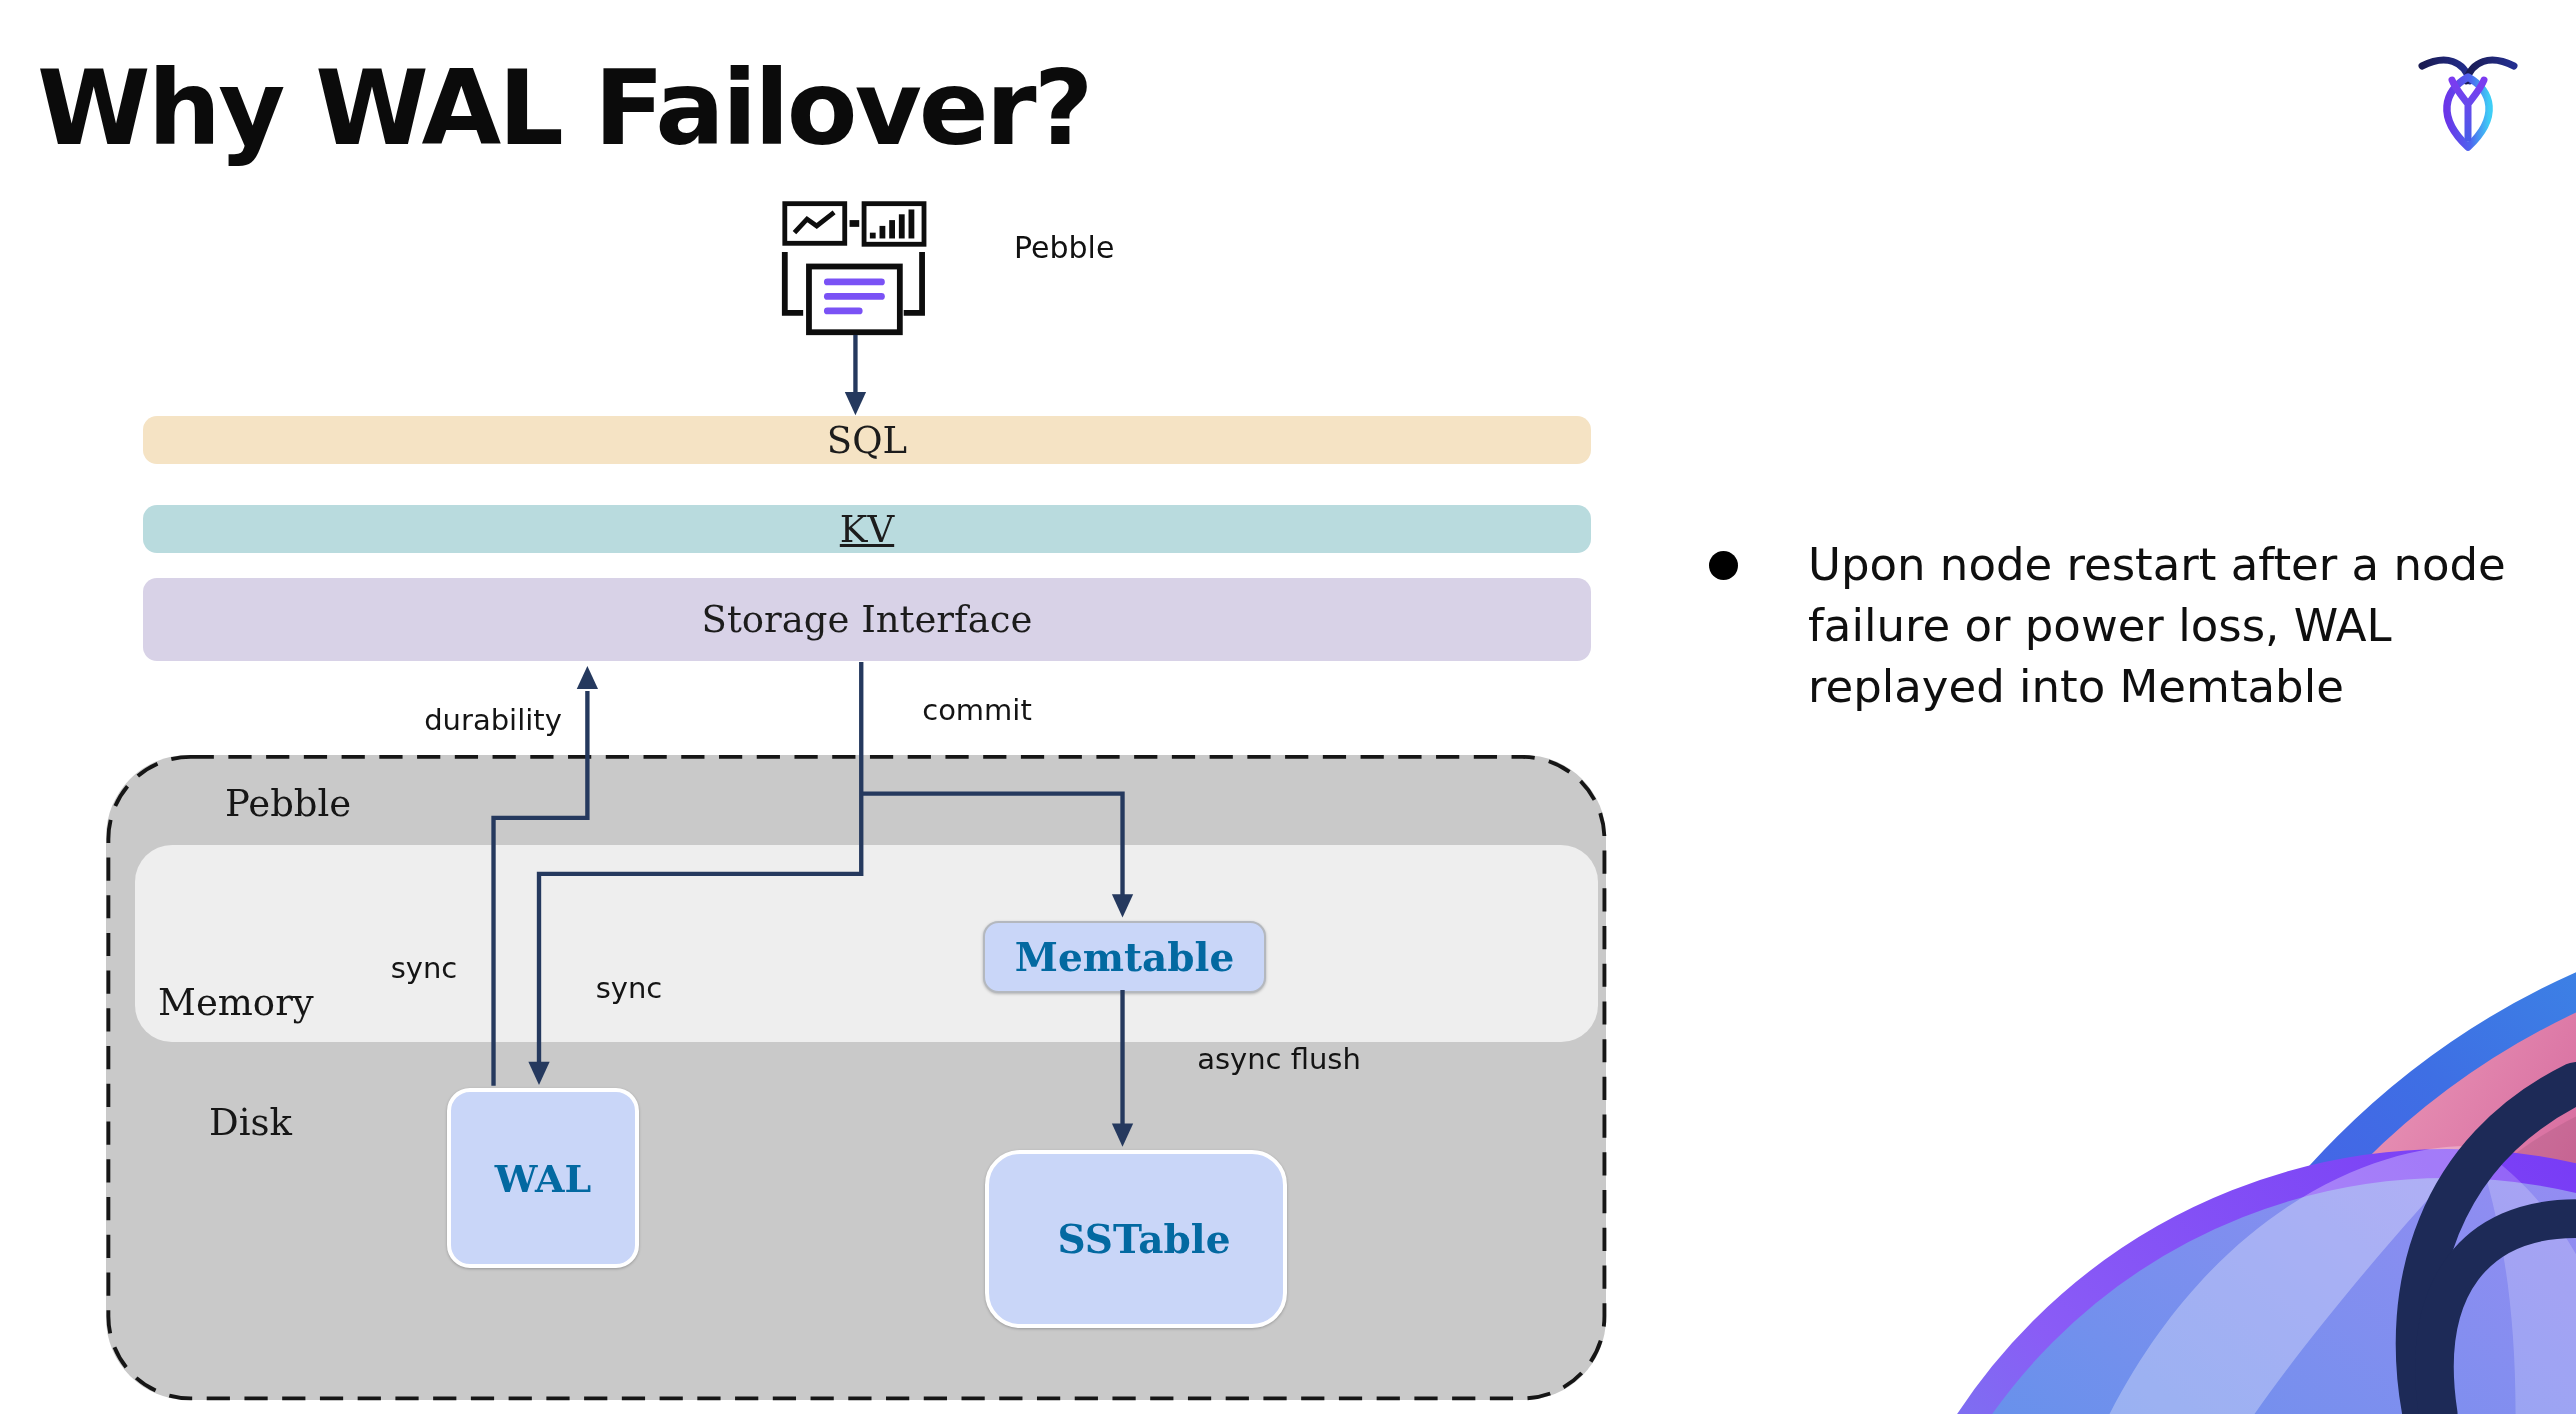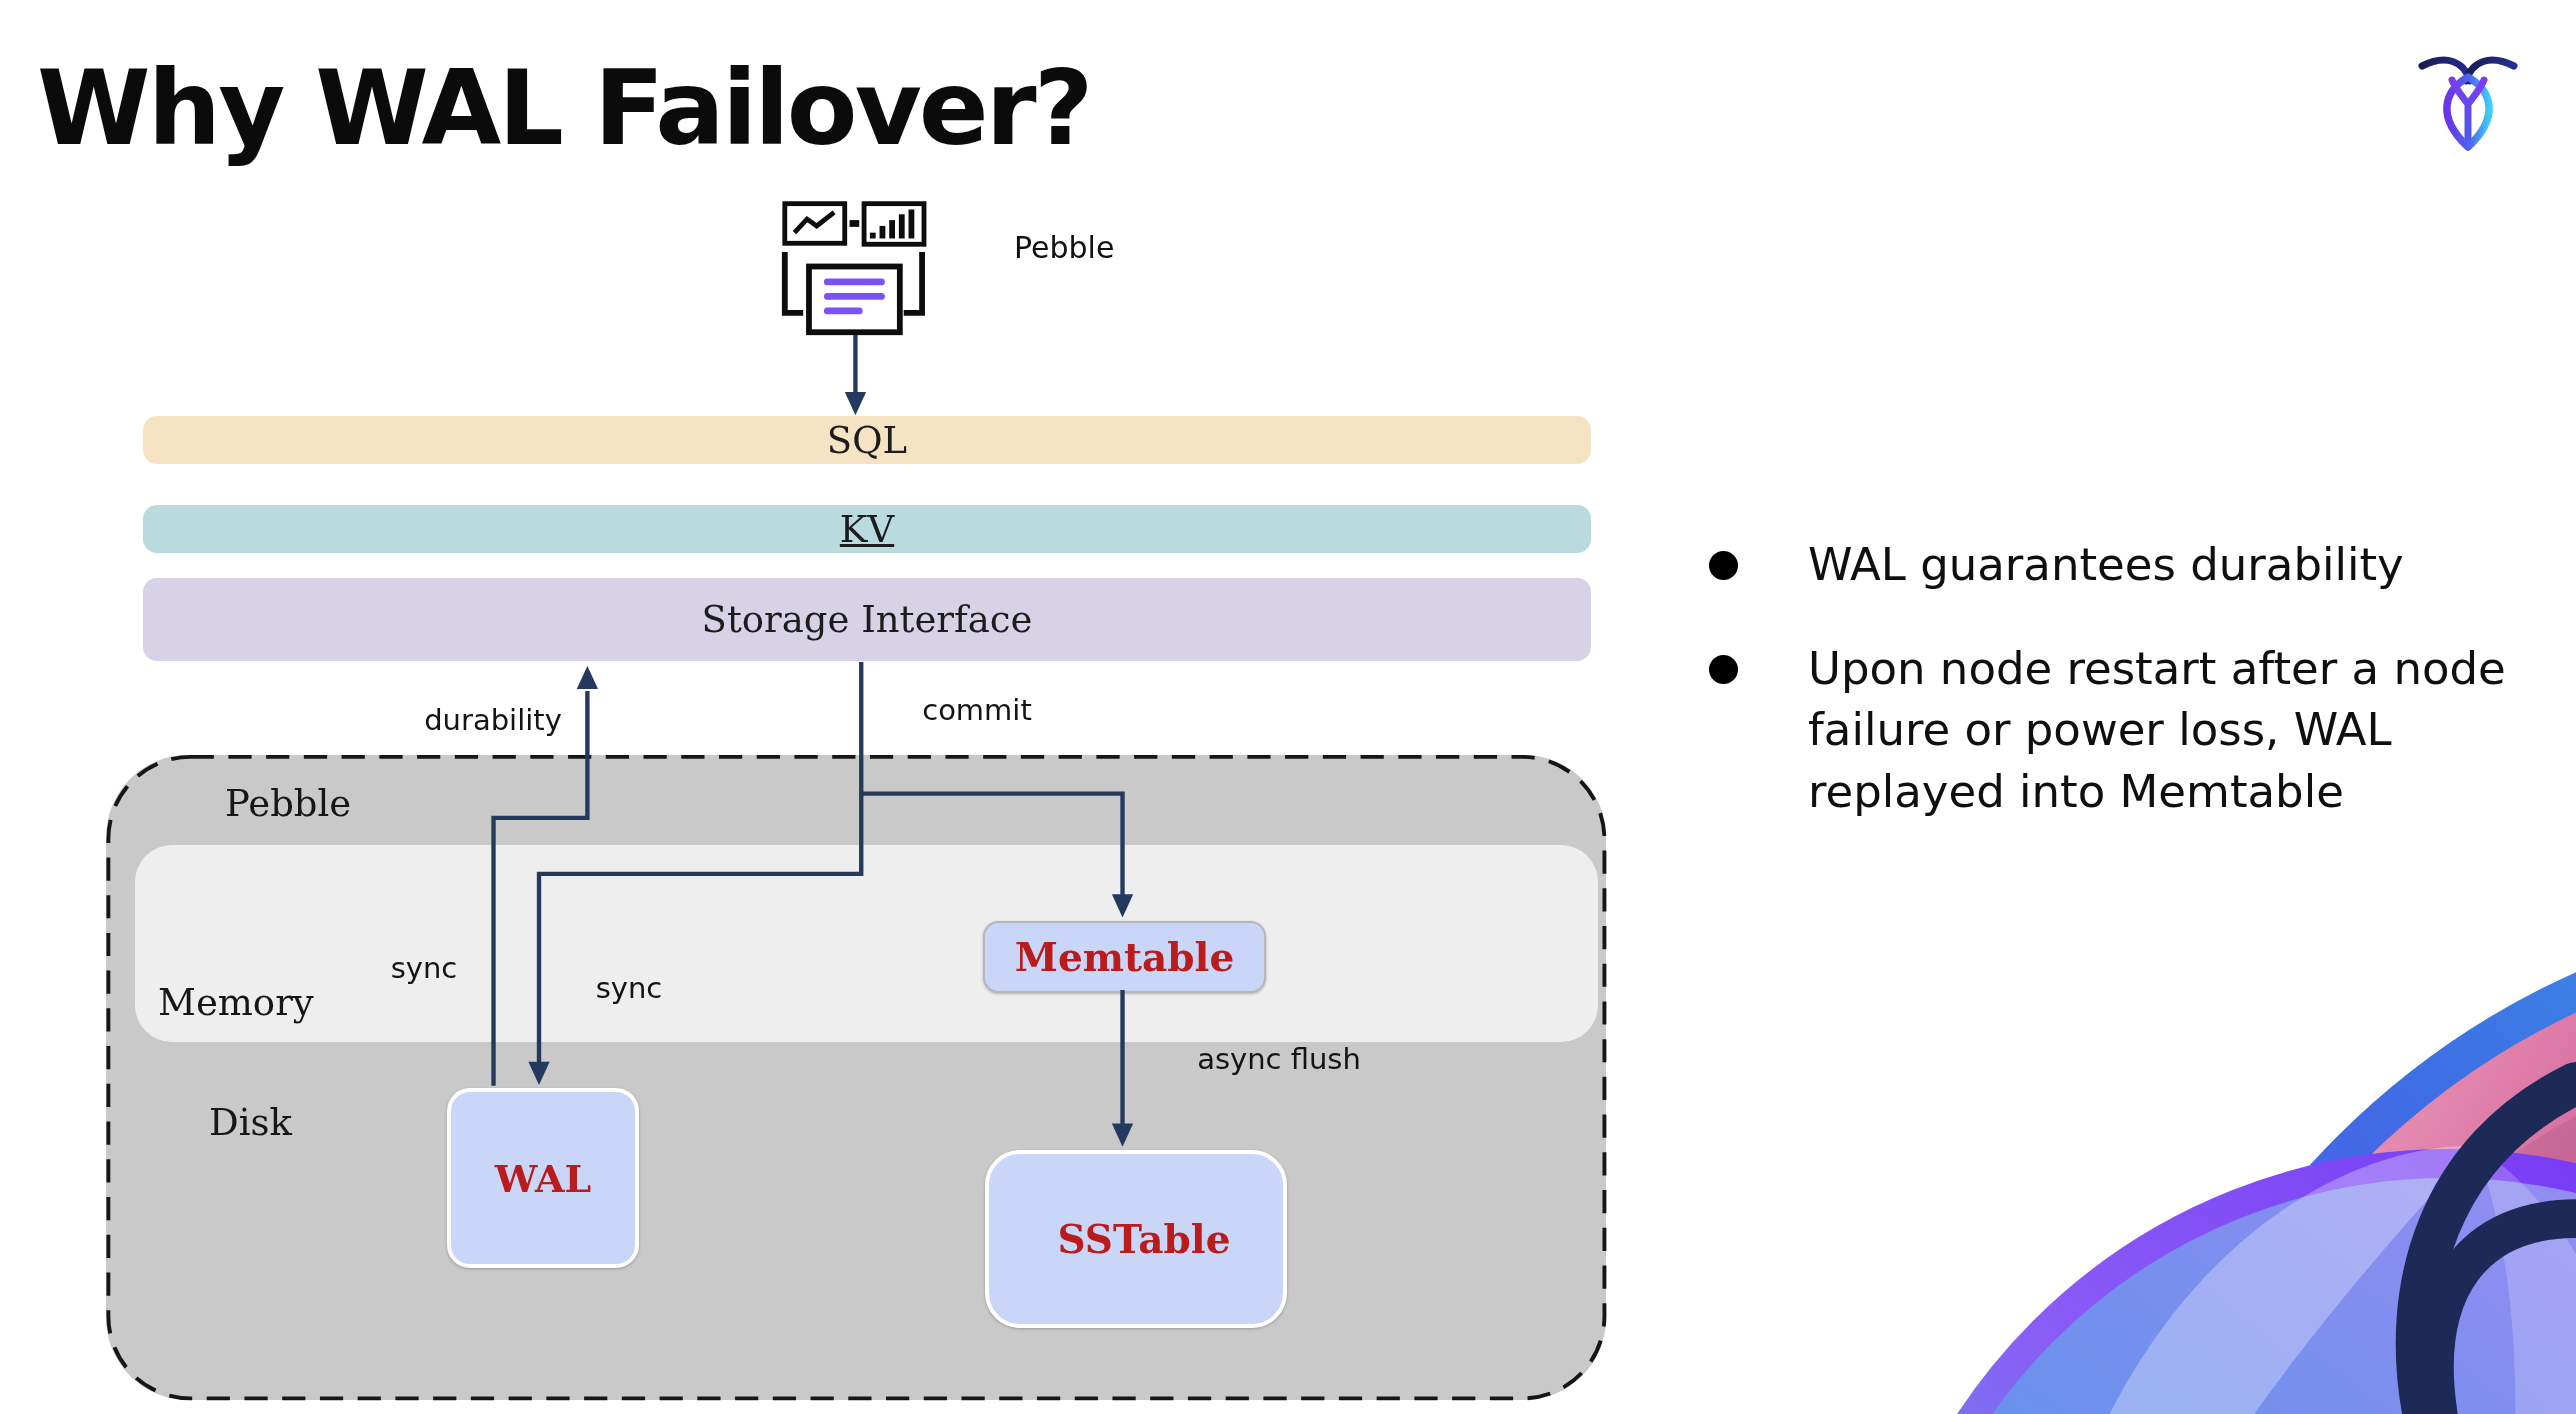--- a/index.html
+++ b/index.html
@@ -25,21 +25,21 @@
   
   .pebble-bg{left:106px;top:755px;width:1500px;height:645px;border-radius:82px;z-index:1;}
   .memory-band{left:135px;top:845px;width:1463px;height:197px;border-radius:37px;z-index:2;}
   .zone-label{font-family:"DejaVu Serif",serif;font-size:37px;color:#161616;z-index:6;white-space:nowrap;}
   #label-pebble{left:225px;top:782px;}
   #label-memory{left:158px;top:981px;}
   #label-disk{left:209px;top:1101px;}
   
   .node{
     display:flex;align-items:center;justify-content:center;z-index:4;
-    font-family:"DejaVu Serif",serif;font-weight:bold;color:#b91c1c;
+    font-family:"DejaVu Serif",serif;font-weight:bold;color:#0369a1;
     box-shadow:0 1px 2.9px rgba(0,0,0,.25);
   }
   #node-wal{left:447px;top:1088px;width:184px;height:172px;border:4.8px solid #fff;border-radius:23px;font-size:38px;align-items:center;}
   #node-memtable{left:983px;top:921px;width:279px;height:68px;border:2.9px solid #B4B8BE;border-radius:15.5px;font-size:39px;}
   #node-sstable{left:985px;top:1150px;width:278px;height:170px;border:4.8px solid #fff;border-radius:35px;font-size:39px;}
   
   .edge-label{font-size:29px;color:#141414;transform:translate(-50%,-50%);white-space:nowrap;z-index:6;}
   #lbl-committed{left:493px;top:720px;}
   #lbl-commit{left:977px;top:710px;}
   #lbl-sync-left{left:424px;top:968px;}
@@ -157,24 +157,20 @@
   <g fill="#25395E">
     <polygon points="873,405 895,405 884,429"></polygon>
     <polygon points="596,712 618,712 607,688"></polygon>
     <polygon points="546,1097 568,1097 557,1121"></polygon>
     <polygon points="1149,924 1171,924 1160,948"></polygon>
     <polygon points="1149,1161 1171,1161 1160,1185"></polygon>
   </g>
 </svg>
 
 <div class="abs bullets">
-  <div class="bullet">
-    <span class="dot"></span>
-    <span class="bullet-text">WAL guarantees durability</span>
-  </div>
   <div class="bullet">
     <span class="dot"></span>
     <span class="bullet-text">Upon node restart after a node failure or power loss, WAL replayed into Memtable</span>
   </div>
 </div>
 
 <svg id="brand-art" class="abs" width="641" height="466" viewBox="2000 980 662 482">
   <defs>
     <linearGradient id="gPink" x1="0" y1="0" x2="1" y2="0.6">
       <stop offset="0" stop-color="#F0A6C0"></stop>

